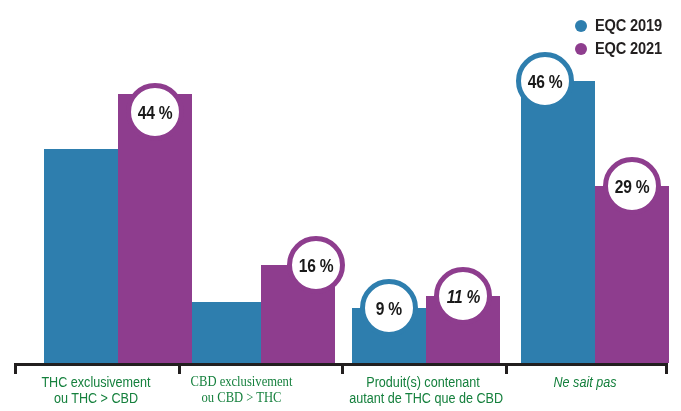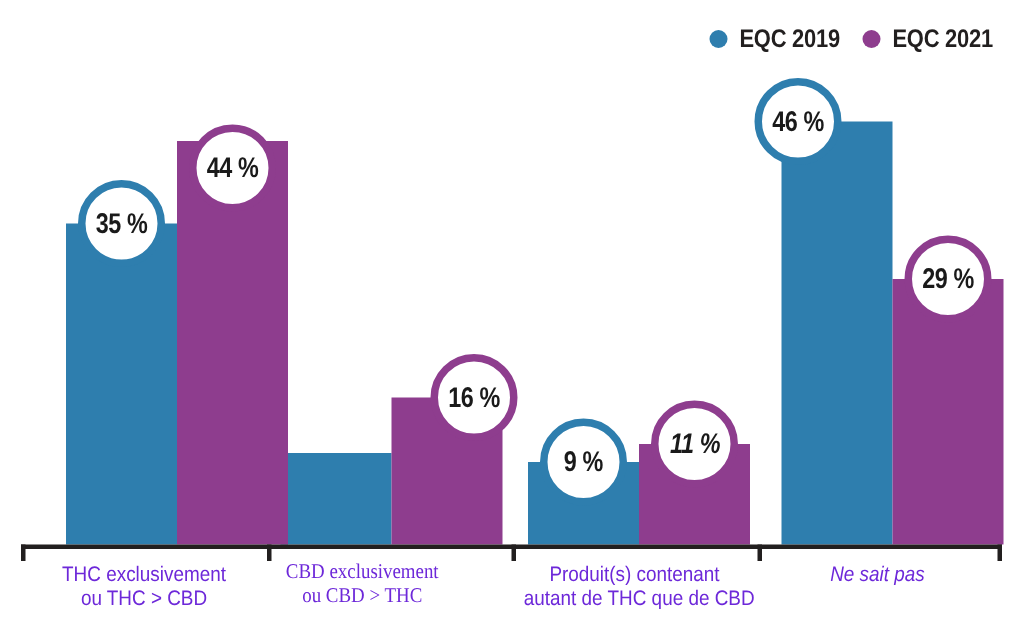--- a/index.html
+++ b/index.html
@@ -22,21 +22,21 @@
     width: 681px;
     height: 411px;
   }
 
   
   .legend {
     position: absolute;
     top: 16px;
     right: 8px;
     display: flex;
-    flex-direction: row;
+    flex-direction: column;
     gap: 4px;
     align-items: flex-start;
   }
   .legend-item {
     display: flex;
     align-items: center;
     gap: 8px;
     height: 19px;
   }
   .legend-dot {
@@ -109,21 +109,21 @@
     background: #221f1f;
   }
 
   
   .cat-label {
     position: absolute;
     top: 374px;
     text-align: center;
     font-family: "Liberation Sans", sans-serif;
     font-size: 14px;
-    color: #6d28d9;
+    color: #15803d;
     line-height: 16px;
   }
   .cat-label .ln {
     display: block;
     transform: scaleX(0.9);
     white-space: nowrap;
   }
 </style>
 </head>
 <body>
@@ -136,30 +136,27 @@
       <span class="legend-label">EQC 2019</span>
     </div>
     <div class="legend-item">
       <span class="legend-dot" style="background: rgb(142, 61, 142);"></span>
       <span class="legend-label">EQC 2021</span>
     </div>
   </div>
 
   <div class="plot" id="plot">
       <div class="bar" style="left: 44px; width: 74px; height: 214px; background: rgb(46, 126, 174);"></div>
-      <div class="badge" style="width: 58px; height: 58px; border: 5px solid rgb(46, 126, 174); left: 52px; top: 120px;">
-        <span class="badge-text">35 %</span>
-      </div>
       <div class="bar" style="left: 187px; width: 74px; height: 61px; background: rgb(46, 126, 174);"></div>
       <div class="bar" style="left: 352px; width: 74px; height: 55px; background: rgb(46, 126, 174);"></div>
       <div class="badge" style="width: 58px; height: 58px; border: 5px solid rgb(46, 126, 174); left: 360px; top: 279px;">
         <span class="badge-text">9 %</span>
       </div>
       <div class="bar" style="left: 521px; width: 74px; height: 282px; background: rgb(46, 126, 174);"></div>
-      <div class="badge" style="width: 58px; height: 58px; border: 5px solid rgb(46, 126, 174); left: 503px; top: 52px;">
+      <div class="badge" style="width: 58px; height: 58px; border: 5px solid rgb(46, 126, 174); left: 516px; top: 52px;">
         <span class="badge-text">46 %</span>
       </div>
       <div class="bar" style="left: 118px; width: 74px; height: 269px; background: rgb(142, 61, 142);"></div>
       <div class="badge" style="width: 58px; height: 58px; border: 5px solid rgb(142, 61, 142); left: 126px; top: 83px;">
         <span class="badge-text">44 %</span>
       </div>
       <div class="bar" style="left: 261px; width: 74px; height: 98px; background: rgb(142, 61, 142);"></div>
       <div class="badge" style="width: 58px; height: 58px; border: 5px solid rgb(142, 61, 142); left: 287px; top: 236px;">
         <span class="badge-text">16 %</span>
       </div>

